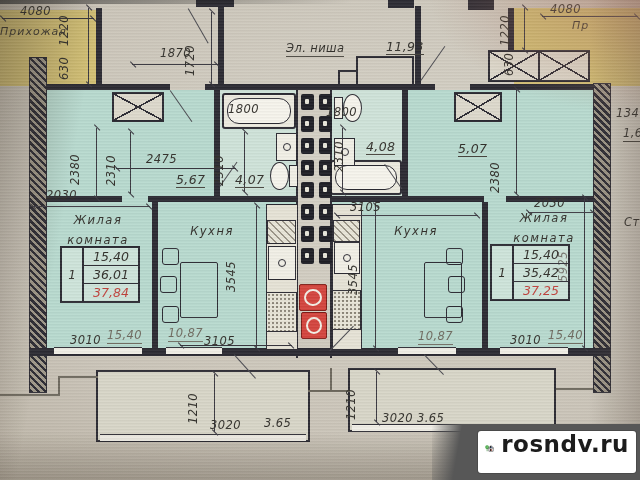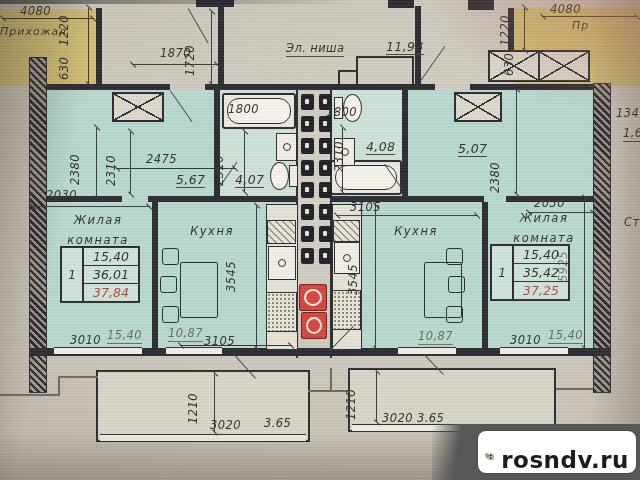--- a/index.html
+++ b/index.html
@@ -74,21 +74,21 @@
   
   .tint{position:absolute;inset:0;pointer-events:none;background:
     radial-gradient(55% 42% at 101% -2%, rgba(166,110,88,0.50), rgba(166,110,88,0) 62%),
     linear-gradient(100deg, rgba(55,45,35,0.38) 0%, rgba(55,45,35,0) 14%),
     linear-gradient(0deg, rgba(70,60,48,0.30) 0%, rgba(70,60,48,0) 10%),
     linear-gradient(to left, rgba(90,75,65,0.30) 0%, rgba(90,75,65,0) 8%);}
   .scan{position:absolute;inset:0;pointer-events:none;background:repeating-linear-gradient(0deg,rgba(255,255,255,0.05) 0 1px,rgba(0,0,0,0.035) 2px 3px);}
   .dark-corner{position:absolute;left:432px;top:424px;width:208px;height:56px;background:linear-gradient(100deg,rgba(86,86,86,0) 0%,#575757 14%);}
   .top-edge{position:absolute;left:0;top:0;width:640px;height:4px;background:linear-gradient(to right,rgba(30,30,30,0.6),rgba(30,30,30,0) 55%);}
   
-  .watermark{position:absolute;left:478px;top:431px;width:158px;height:42px;background:#ffffff;border-radius:8px;display:flex;align-items:flex-end;gap:7px;padding:0 7px;box-sizing:border-box;box-shadow:0 0 0 1px rgba(0,0,0,0.15);}
+  .watermark{position:absolute;left:478px;top:431px;width:158px;height:42px;background:#ffffff;border-radius:3px;display:flex;align-items:flex-start;gap:7px;padding:0 7px;box-sizing:border-box;box-shadow:0 0 0 1px rgba(0,0,0,0.15);}
   .wm-text{font:bold 23px "DejaVu Sans",sans-serif;color:#1c1c1c;letter-spacing:0.5px;}
 </style>
 </head>
 <body>
 
 <div class="stage">
 
   <div class="fill hall-yellow" style="left:0;top:10px;width:96px;height:76px"></div>
   <div class="fill hall-yellow" style="left:514px;top:8px;width:126px;height:78px"></div>
   <div class="fill unit" style="left:46px;top:90px;width:250px;height:258px"></div>

